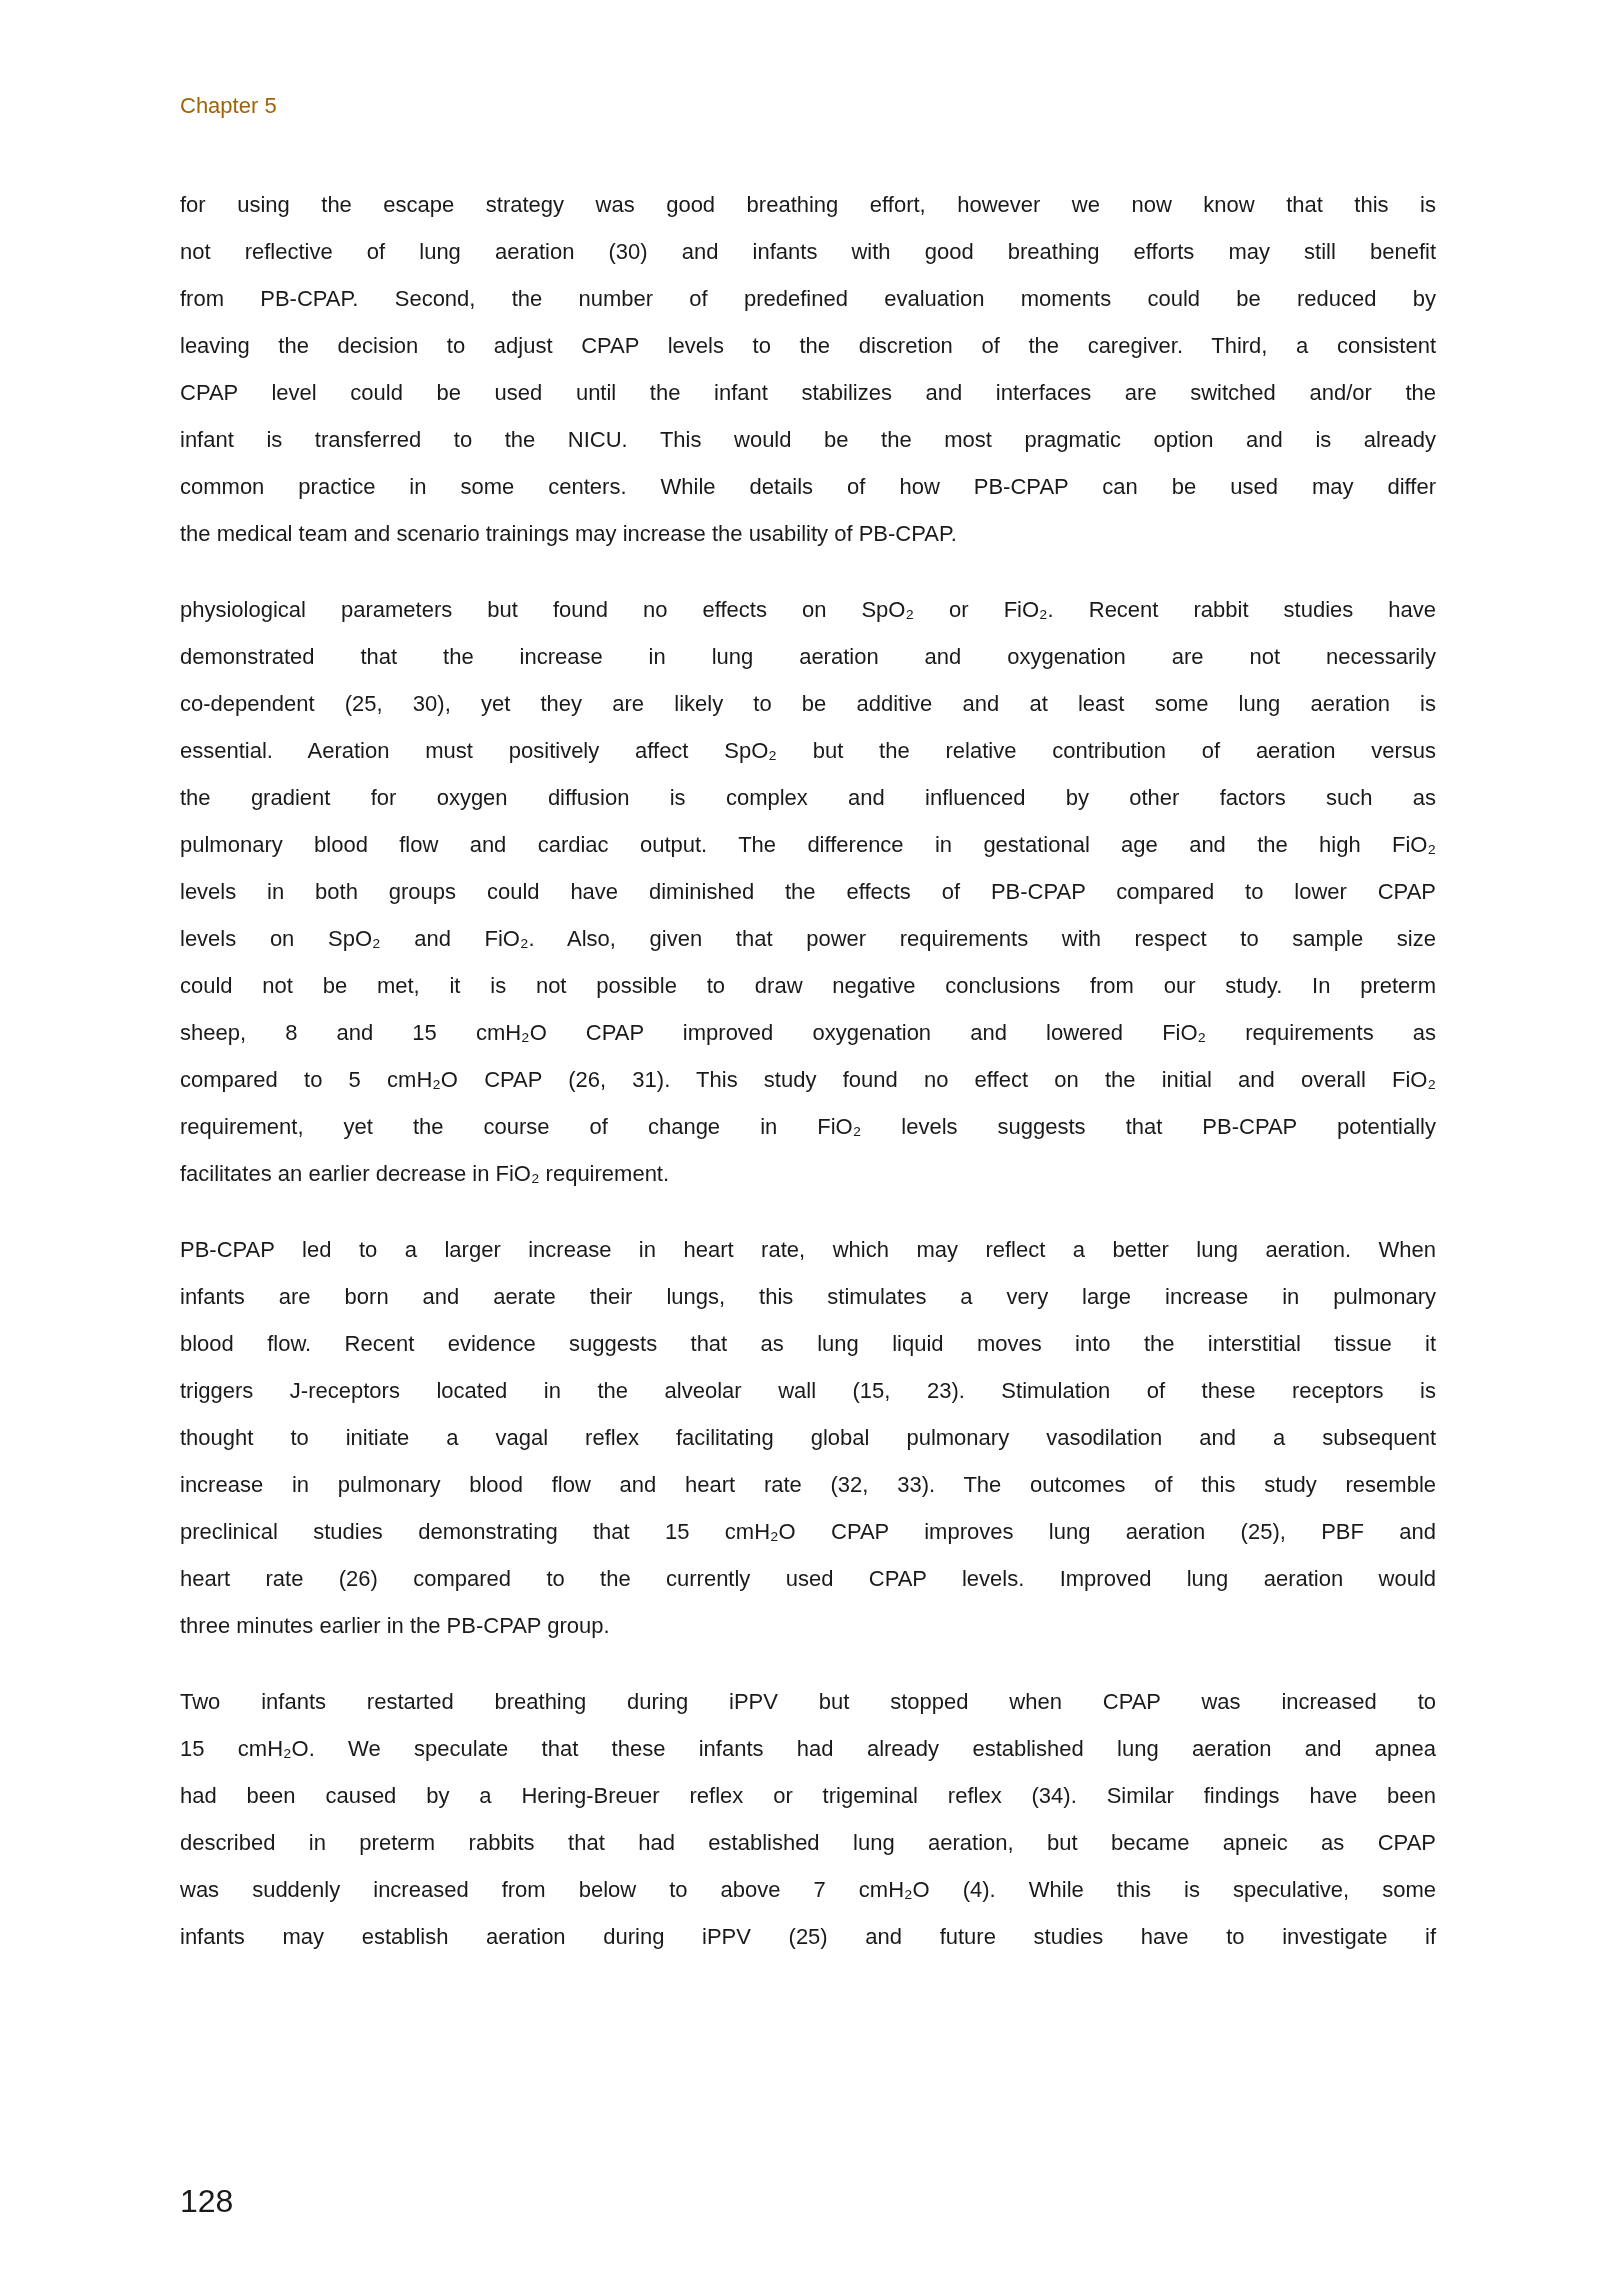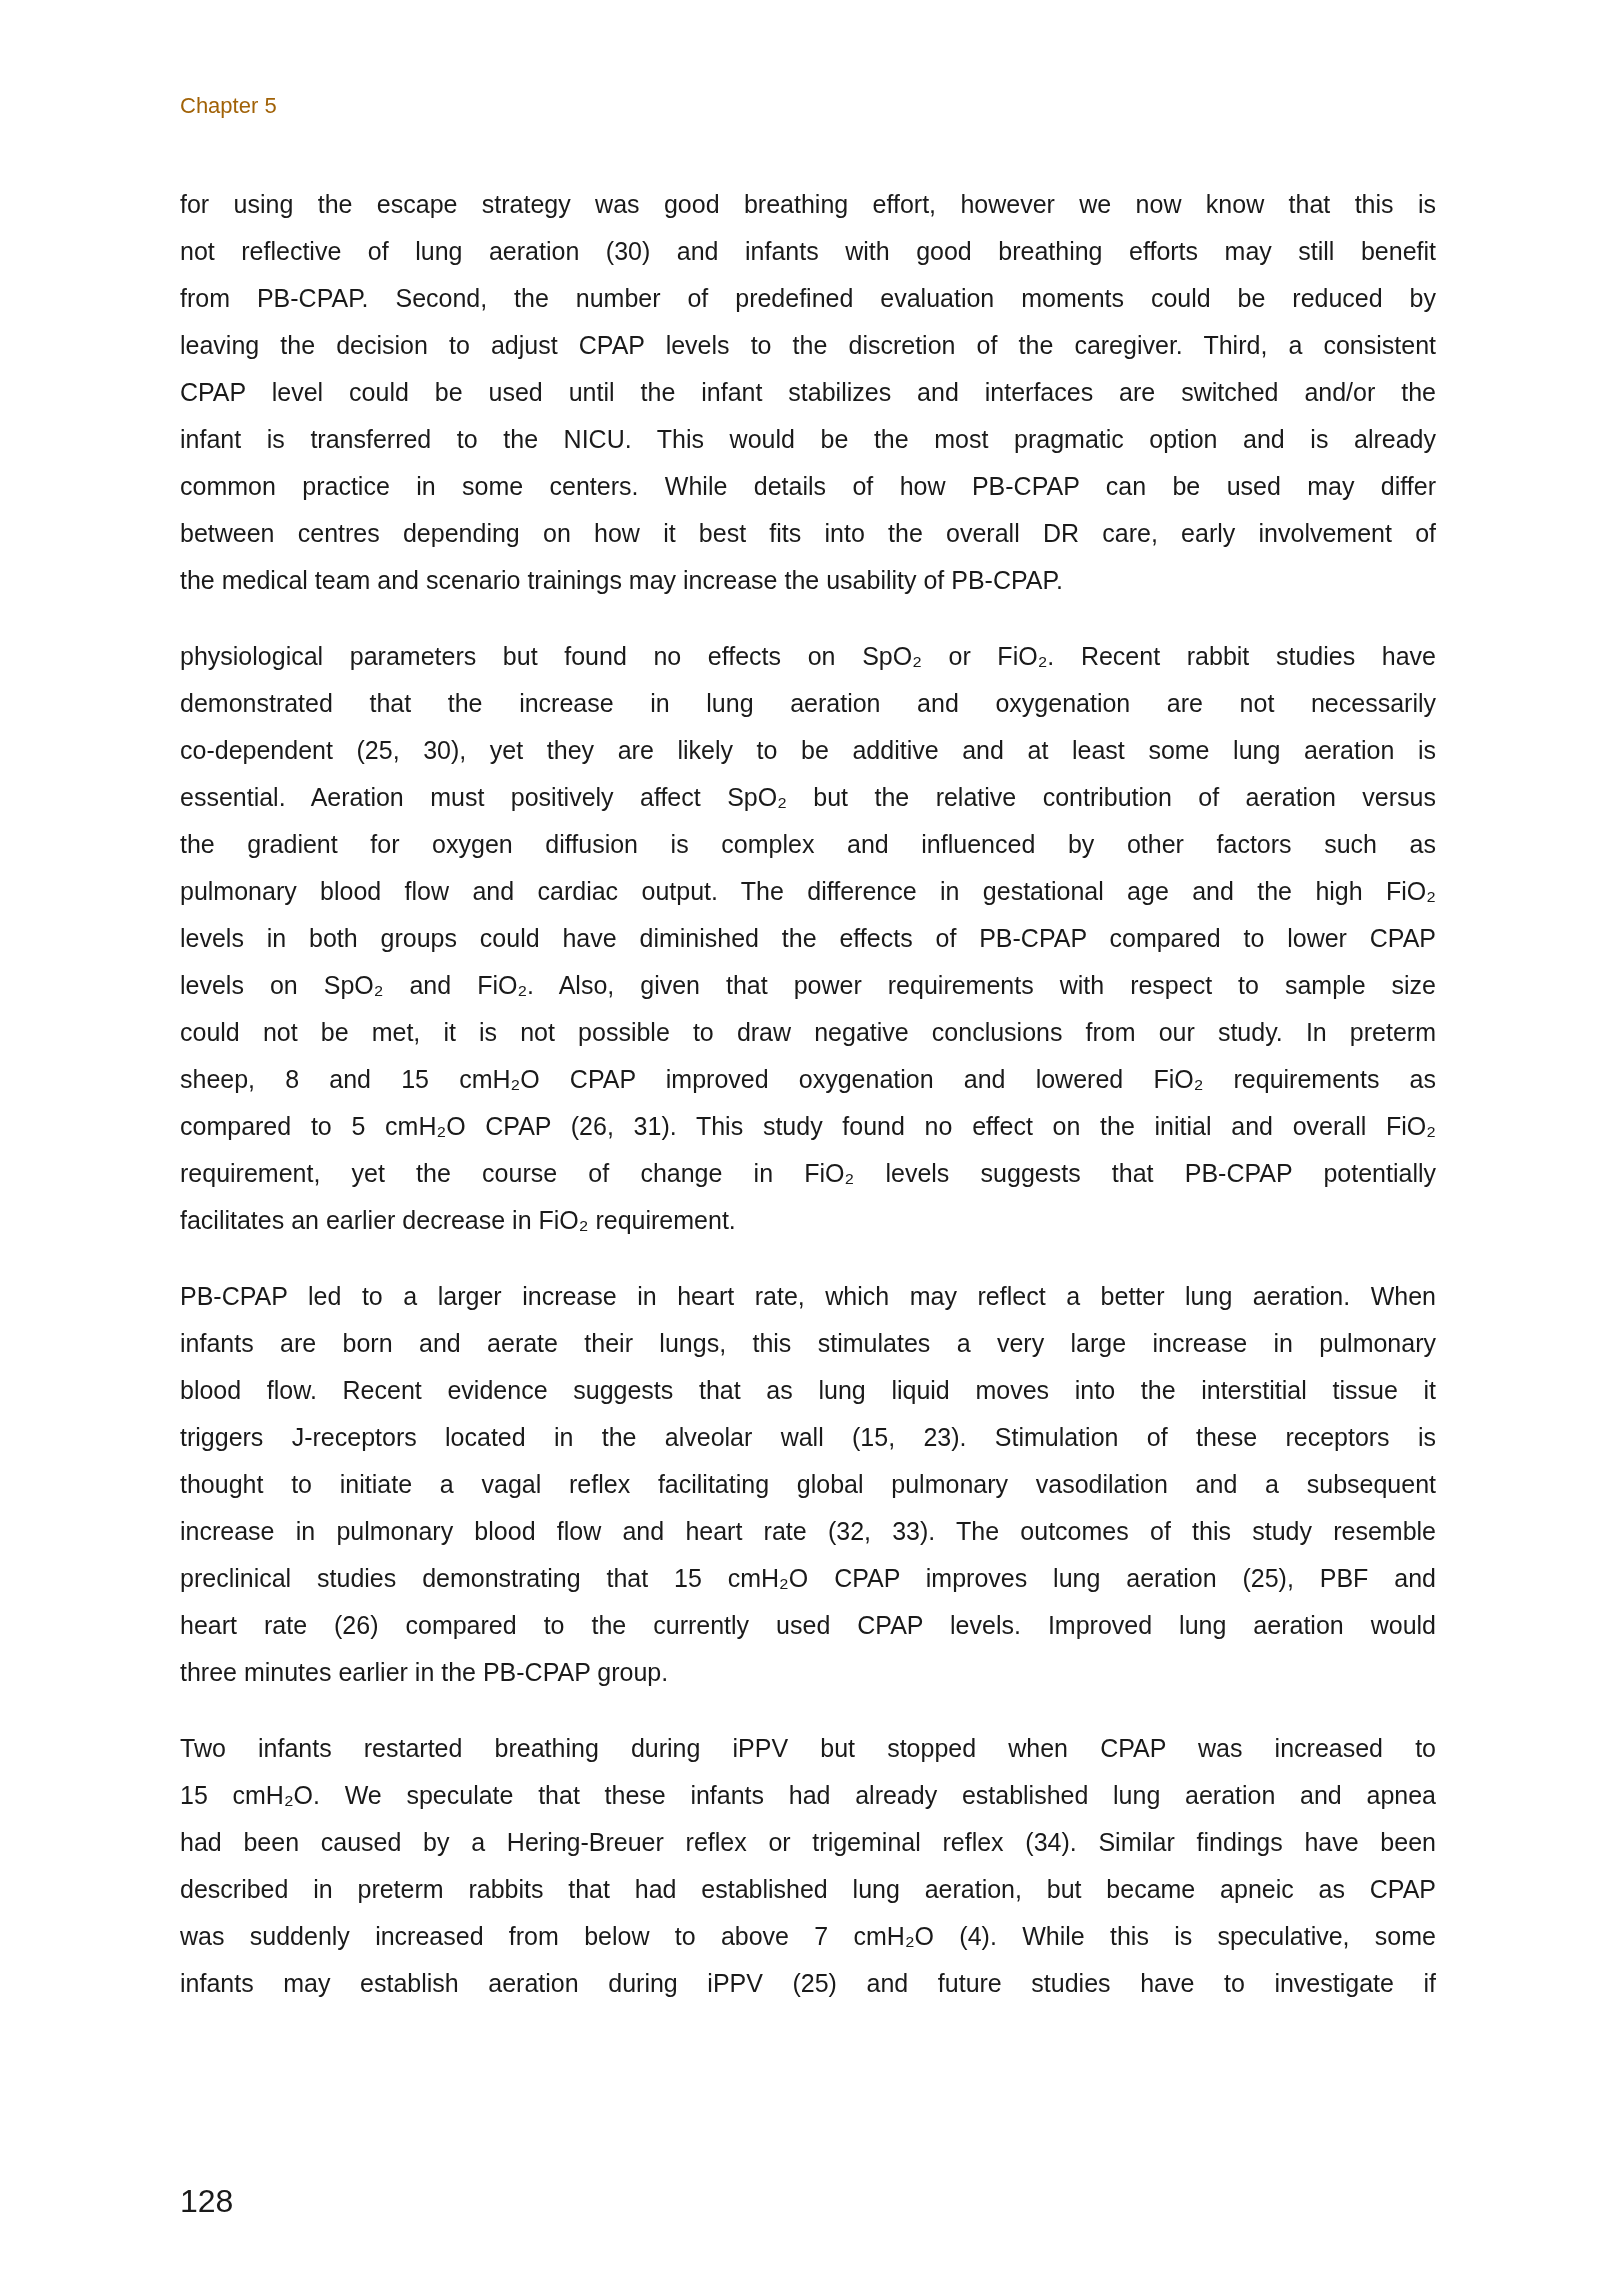--- a/index.html
+++ b/index.html
@@ -1,38 +1,37 @@
 <!DOCTYPE html>
 <html style="font-size:12px"><head>
 <meta charset="utf-8">
 <style>
   html, body { margin: 0; padding: 0; background: #ffffff; }
   body { width: 1618px; height: 2284px; position: relative; overflow: hidden; color: #1a1a1a; font-family: "Liberation Sans", "DejaVu Sans", sans-serif; }
   .running-head { position: absolute; left: 180px; top: 93px; font-size: 22px; color: #a16207; }
-  .body-text { position: absolute; left: 180px; top: 181px; width: 1256px; font-size: 25px; line-height: 47px; }
+  .body-text { position: absolute; left: 180px; top: 181px; width: 1256px; font-size: 22px; line-height: 47px; }
   .para { margin: 0 0 29px 0; text-align: justify; text-justify: inter-word; hyphens: none; }
   .para .line { display: block; text-align: justify; text-align-last: justify; white-space: nowrap; }
   .para .line.last { text-align-last: left; }
   .page-number { position: absolute; left: 180px; top: 2183px; font-size: 32px; color: #1a1a1a; }
 </style>
 </head>
 <body>
 
 <div class="running-head">Chapter 5</div>
 
 <div class="body-text">
   <div class="para">
     <span class="line">for using the escape strategy was good breathing effort, however we now know that this is</span>
     <span class="line">not reflective of lung aeration (30) and infants with good breathing efforts may still benefit</span>
     <span class="line">from PB-CPAP. Second, the number of predefined evaluation moments could be reduced by</span>
     <span class="line">leaving the decision to adjust CPAP levels to the discretion of the caregiver. Third, a consistent</span>
     <span class="line">CPAP level could be used until the infant stabilizes and interfaces are switched and/or the</span>
     <span class="line">infant is transferred to the NICU. This would be the most pragmatic option and is already</span>
     <span class="line">common practice in some centers. While details of how PB-CPAP can be used may differ</span>
-    <span class="line">between centres depending on how it best fits into the overall DR care, early involvement of</span>
     <span class="line last">the medical team and scenario trainings may increase the usability of PB-CPAP.</span>
   </div>
 
   <div class="para">
     <span class="line">physiological parameters but found no effects on SpO₂ or FiO₂. Recent rabbit studies have</span>
     <span class="line">demonstrated that the increase in lung aeration and oxygenation are not necessarily</span>
     <span class="line">co-dependent (25, 30), yet they are likely to be additive and at least some lung aeration is</span>
     <span class="line">essential. Aeration must positively affect SpO₂ but the relative contribution of aeration versus</span>
     <span class="line">the gradient for oxygen diffusion is complex and influenced by other factors such as</span>
     <span class="line">pulmonary blood flow and cardiac output. The difference in gestational age and the high FiO₂</span>

